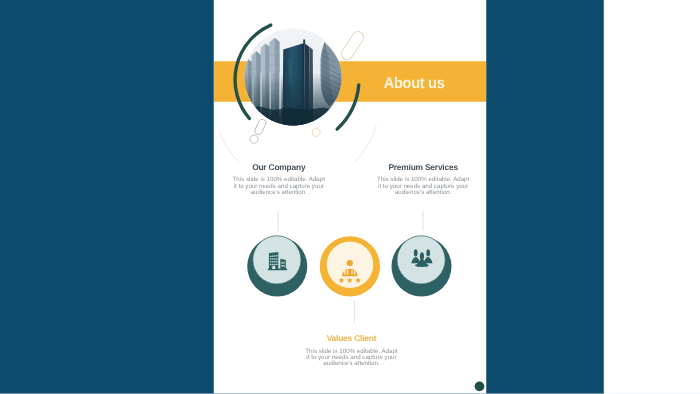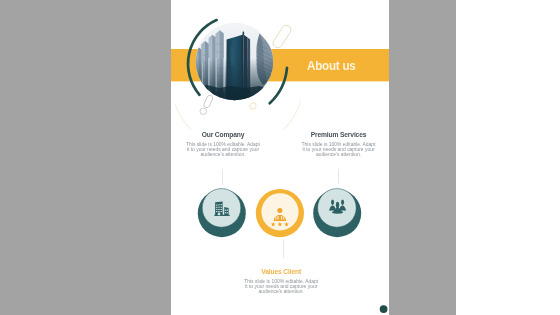--- a/index.html
+++ b/index.html
@@ -1,17 +1,17 @@
 <!DOCTYPE html>
 <html><head>
 <meta charset="utf-8">
 <style>
   html,body{margin:0;padding:0;background:#ffffff;}
   body{width:560px;height:315px;font-family:"Liberation Sans",sans-serif;-webkit-font-smoothing:antialiased;}
-  .canvas{position:relative;width:456px;height:315px;overflow:hidden;background:#a3a3a3;}
+  .canvas{position:relative;width:456px;height:315px;overflow:hidden;background:#0c4a6e;padding-left:27px;}
   .slide{position:absolute;left:171px;top:0;width:218px;height:315px;background:#ffffff;overflow:hidden;}
   .band-title{position:absolute;left:136.2px;top:59.3px;width:90px;text-align:left;
     font-size:12.4px;font-weight:bold;color:#fdf3dc;letter-spacing:-0.25px;
     transform:scaleX(0.94);transform-origin:left center;}
 
   
   .hero{position:absolute;left:0;top:0;width:218px;height:130px;}
 
   
   .col{position:absolute;width:76px;text-align:center;}

